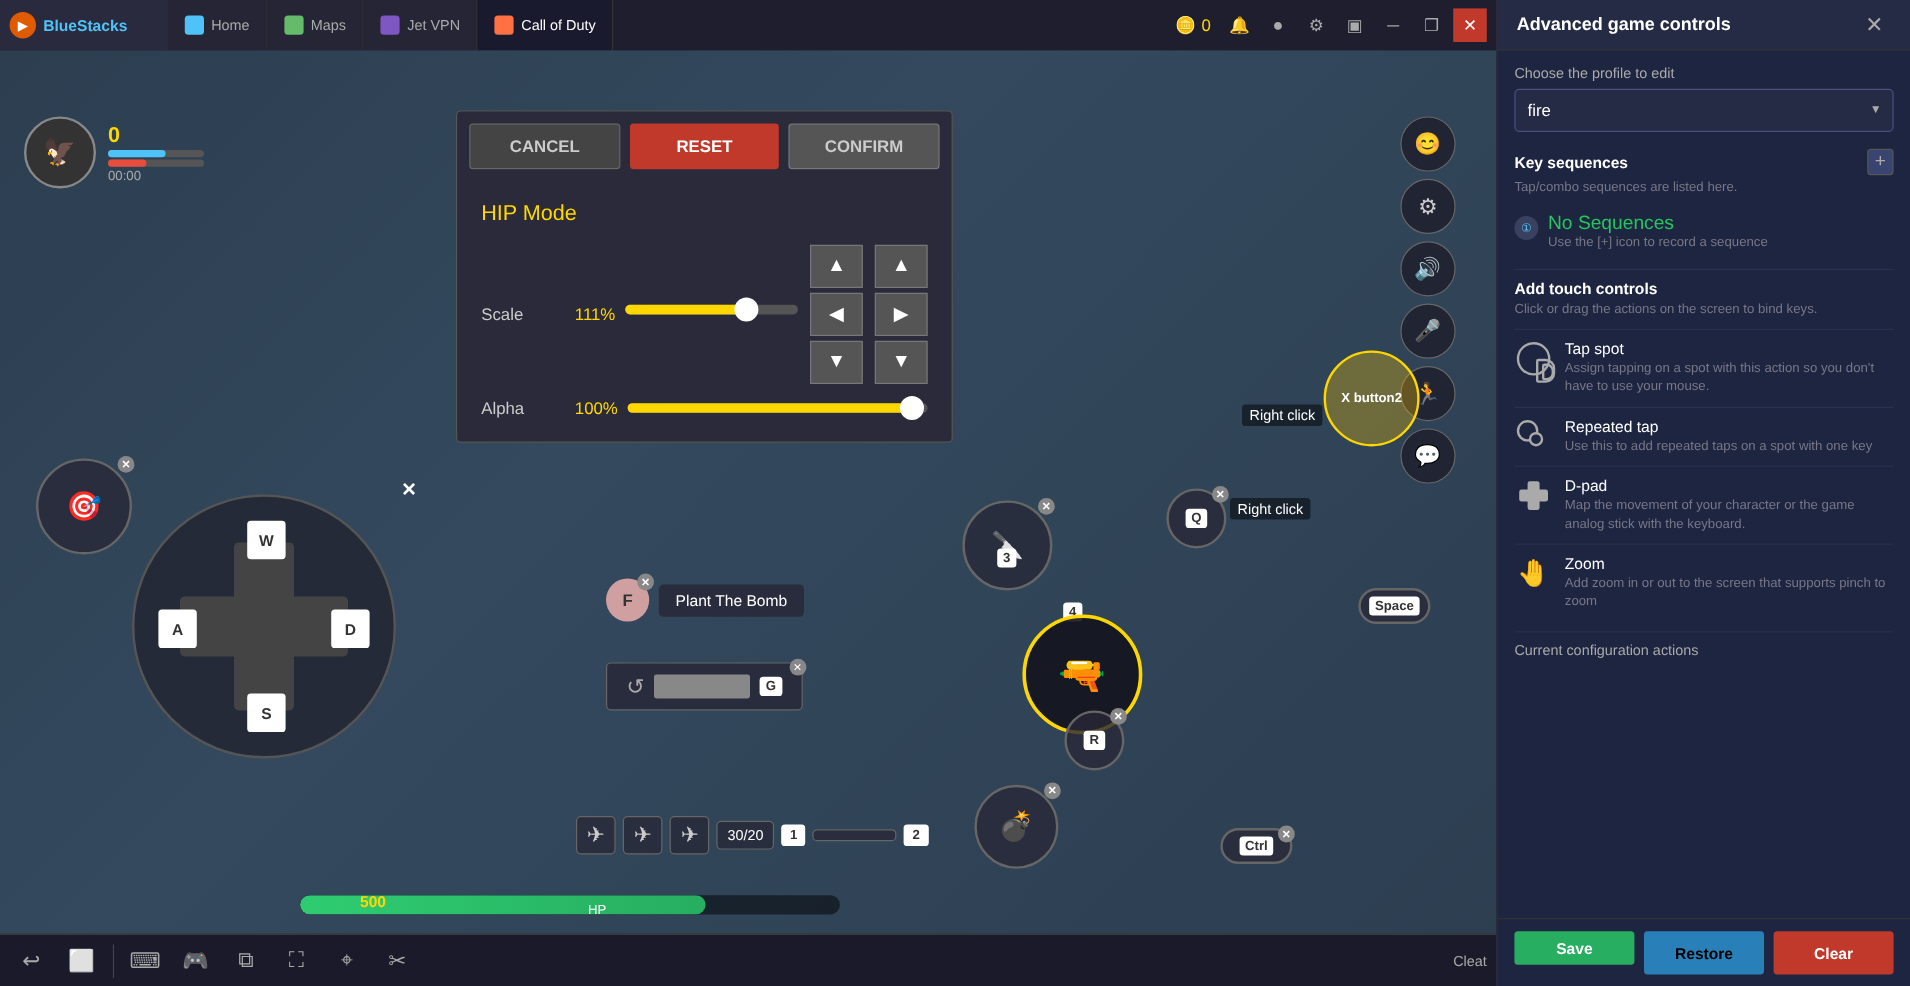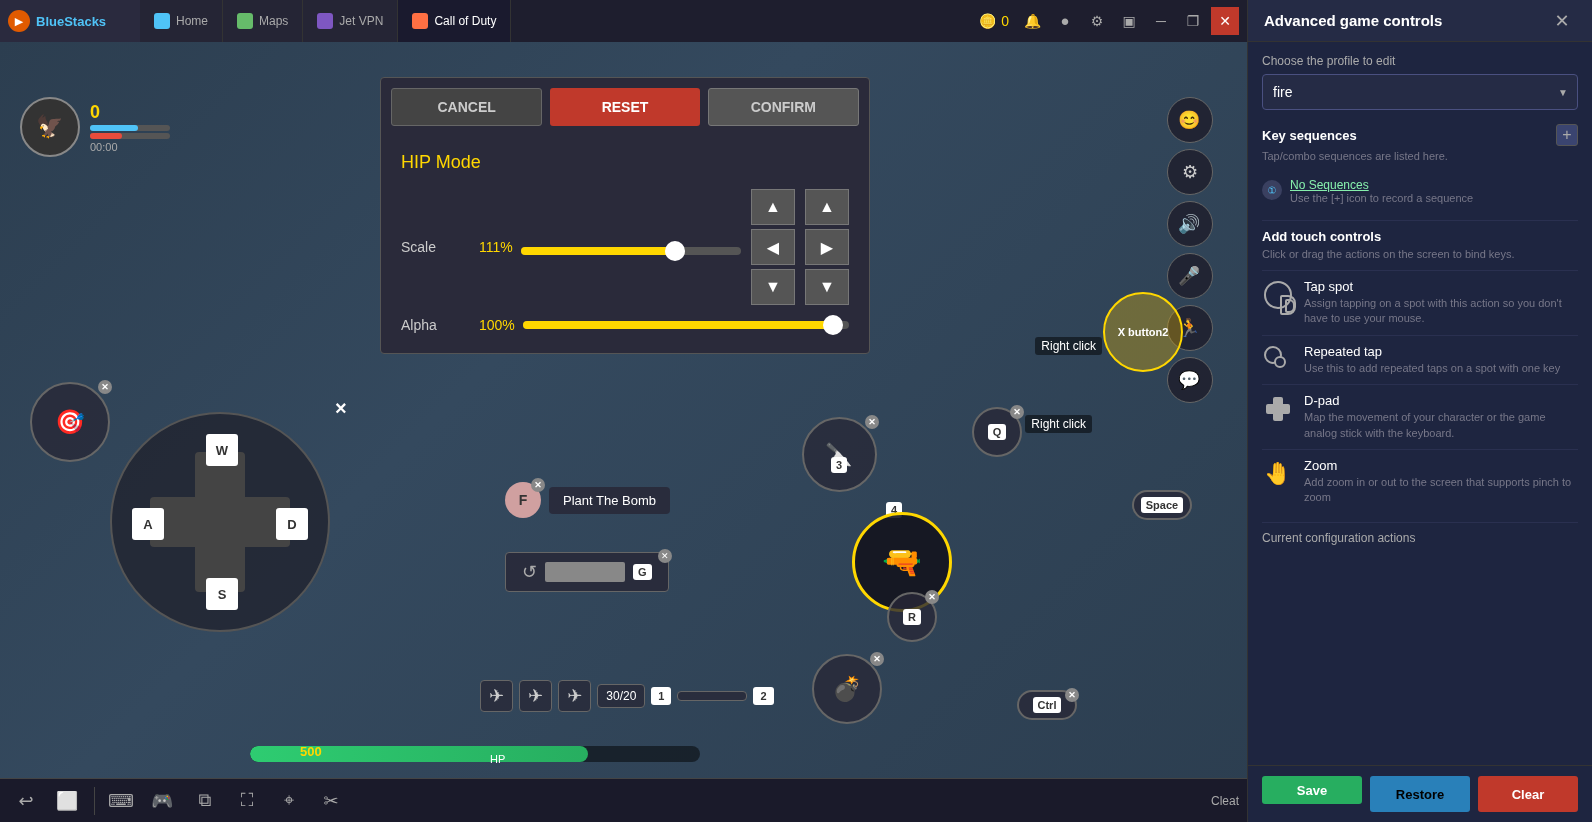--- a/index.html
+++ b/index.html
@@ -75,22 +75,22 @@
       top: 42px; left: 0;
       width: 1247px;
       height: 780px;
       background: linear-gradient(135deg, #2c3e50 0%, #34495e 40%, #2c3e50 100%);
       overflow: hidden;
     }
 
     
     .hip-dialog {
       position: absolute;
-      top: 35px; left: 380px;
-      width: 490px;
+      top: 50px; left: 380px;
+      width: 414px;
       background: #2a2a3a;
       border: 1px solid #555;
       border-radius: 4px;
       z-index: 100;
     }
     .hip-dialog-buttons {
       display: flex;
       padding: 10px;
       gap: 8px;
     }
@@ -564,21 +564,21 @@
 
   <div class="hip-dialog">
     <div class="hip-dialog-buttons">
       <button class="hip-btn hip-btn-cancel">CANCEL</button>
       <button class="hip-btn hip-btn-reset">RESET</button>
       <button class="hip-btn hip-btn-confirm">CONFIRM</button>
     </div>
     <div class="hip-dialog-body">
       <div class="hip-mode-title">HIP Mode</div>
       <div style="display:flex; align-items:center; gap:10px; margin-bottom:12px;">
-        <div style="display:flex; align-items:flex-end; gap:8px; flex:1;">
+        <div style="display:flex; align-items:flex-start; gap:8px; flex:1;">
           <span class="hip-label">Scale</span>
           <span class="hip-value">111%</span>
           <div class="hip-slider-container">
             <div class="hip-slider-fill" style="width:70%;"></div>
             <div class="hip-slider-thumb" style="left:calc(70% - 10px);"></div>
           </div>
         </div>
         <div style="display:flex; flex-direction:column; gap:4px;">
           <button class="hip-arrow">▲</button>
           <button class="hip-arrow">◀</button>
@@ -735,21 +735,21 @@
 
     <div class="rp-section-header">
       <span class="rp-section-title">Key sequences</span>
       <button class="rp-section-add">+</button>
     </div>
     <div class="rp-section-desc">Tap/combo sequences are listed here.</div>
 
     <div class="no-seq">
       <div class="no-seq-icon">①</div>
       <div>
-        <div style="color:#86efac;font-size:12px;text-decoration:underline;">No Sequences</div>
+        <div style="color:#22c55e;font-size:16px;">No Sequences</div>
         <div style="color:#778;font-size:11px;">Use the [+] icon to record a sequence</div>
       </div>
     </div>
 
     <div class="rp-divider"></div>
 
     <div class="rp-section-header">
       <span class="rp-section-title">Add touch controls</span>
     </div>
     <div class="atc-desc">Click or drag the actions on the screen to bind keys.</div>

